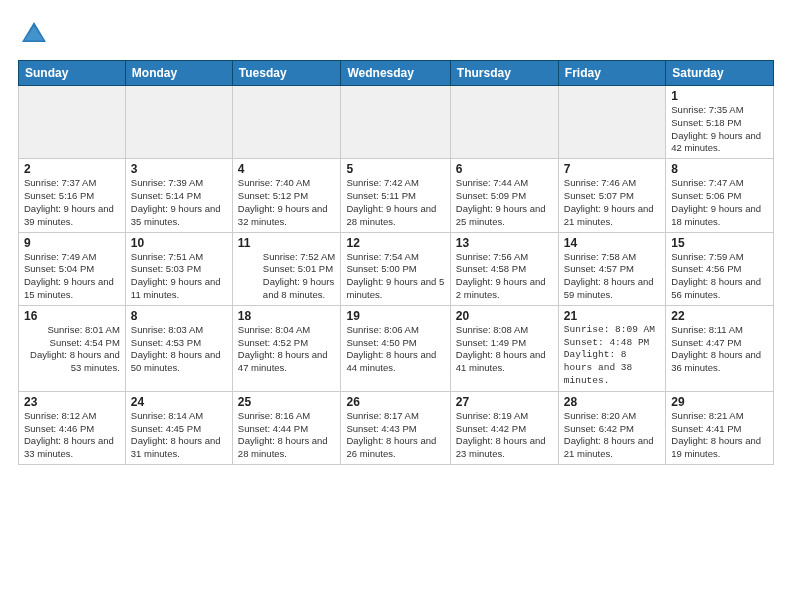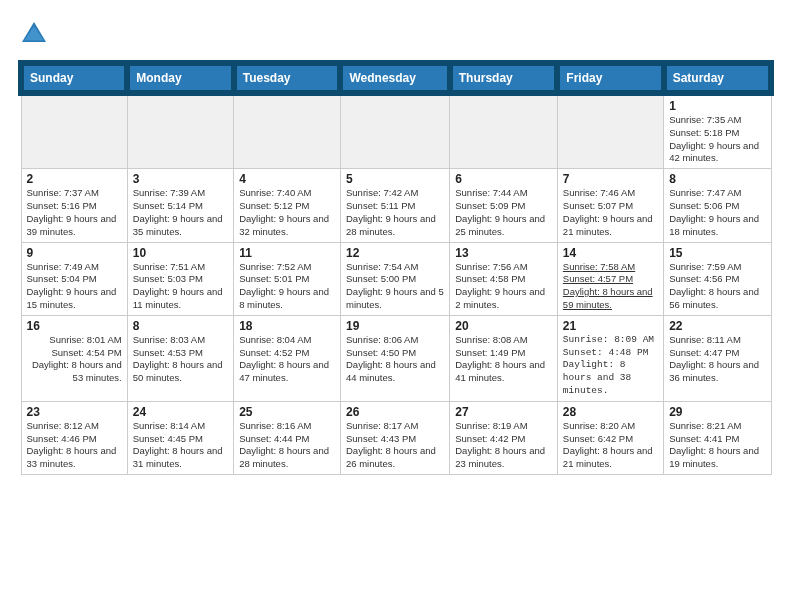--- a/index.html
+++ b/index.html
@@ -60,21 +60,21 @@
       border-collapse: collapse;
       border: 1px solid #bbb;
     }
     .calendar th {
       background: #2a7ab8;
       color: #fff;
       font-size: 12px;
       font-weight: bold;
       text-align: left;
       padding: 5px 6px;
-      border: 6px solid #0c4a6e;
+      border: 1px solid #0c4a6e;
     }
     .calendar td {
       vertical-align: top;
       border: 1px solid #ccc;
       padding: 3px 5px;
       width: 113px;
       min-height: 70px;
       background: #fff;
       font-size: 10px;
       color: #333;
@@ -198,39 +198,39 @@
 Daylight: 9 hours and 15 minutes.</div>
           </td>
           <td>
             <span class="day-number">10</span>
             <div class="day-info" style="white-space: pre-line;">Sunrise: 7:51 AM
 Sunset: 5:03 PM
 Daylight: 9 hours and 11 minutes.</div>
           </td>
           <td>
             <span class="day-number">11</span>
-            <div class="day-info" style="white-space: pre-line;">Sunrise: 7:52 AM
+            <div class="day-info" style="white-space: pre-line; margin-left: 25px;">Sunrise: 7:52 AM
 Sunset: 5:01 PM
 Daylight: 9 hours and 8 minutes.</div>
           </td>
           <td>
             <span class="day-number">12</span>
             <div class="day-info" style="white-space: pre-line;">Sunrise: 7:54 AM
 Sunset: 5:00 PM
 Daylight: 9 hours and 5 minutes.</div>
           </td>
           <td>
             <span class="day-number">13</span>
             <div class="day-info" style="white-space: pre-line;">Sunrise: 7:56 AM
 Sunset: 4:58 PM
 Daylight: 9 hours and 2 minutes.</div>
           </td>
           <td>
             <span class="day-number">14</span>
-            <div class="day-info" style="white-space: pre-line; text-decoration: underline;">Sunrise: 7:58 AM
+            <div class="day-info" style="white-space: pre-line;">Sunrise: 7:58 AM
 Sunset: 4:57 PM
 Daylight: 8 hours and 59 minutes.</div>
           </td>
           <td>
             <span class="day-number">15</span>
             <div class="day-info" style="white-space: pre-line;">Sunrise: 7:59 AM
 Sunset: 4:56 PM
 Daylight: 8 hours and 56 minutes.</div>
           </td>
         </tr>

